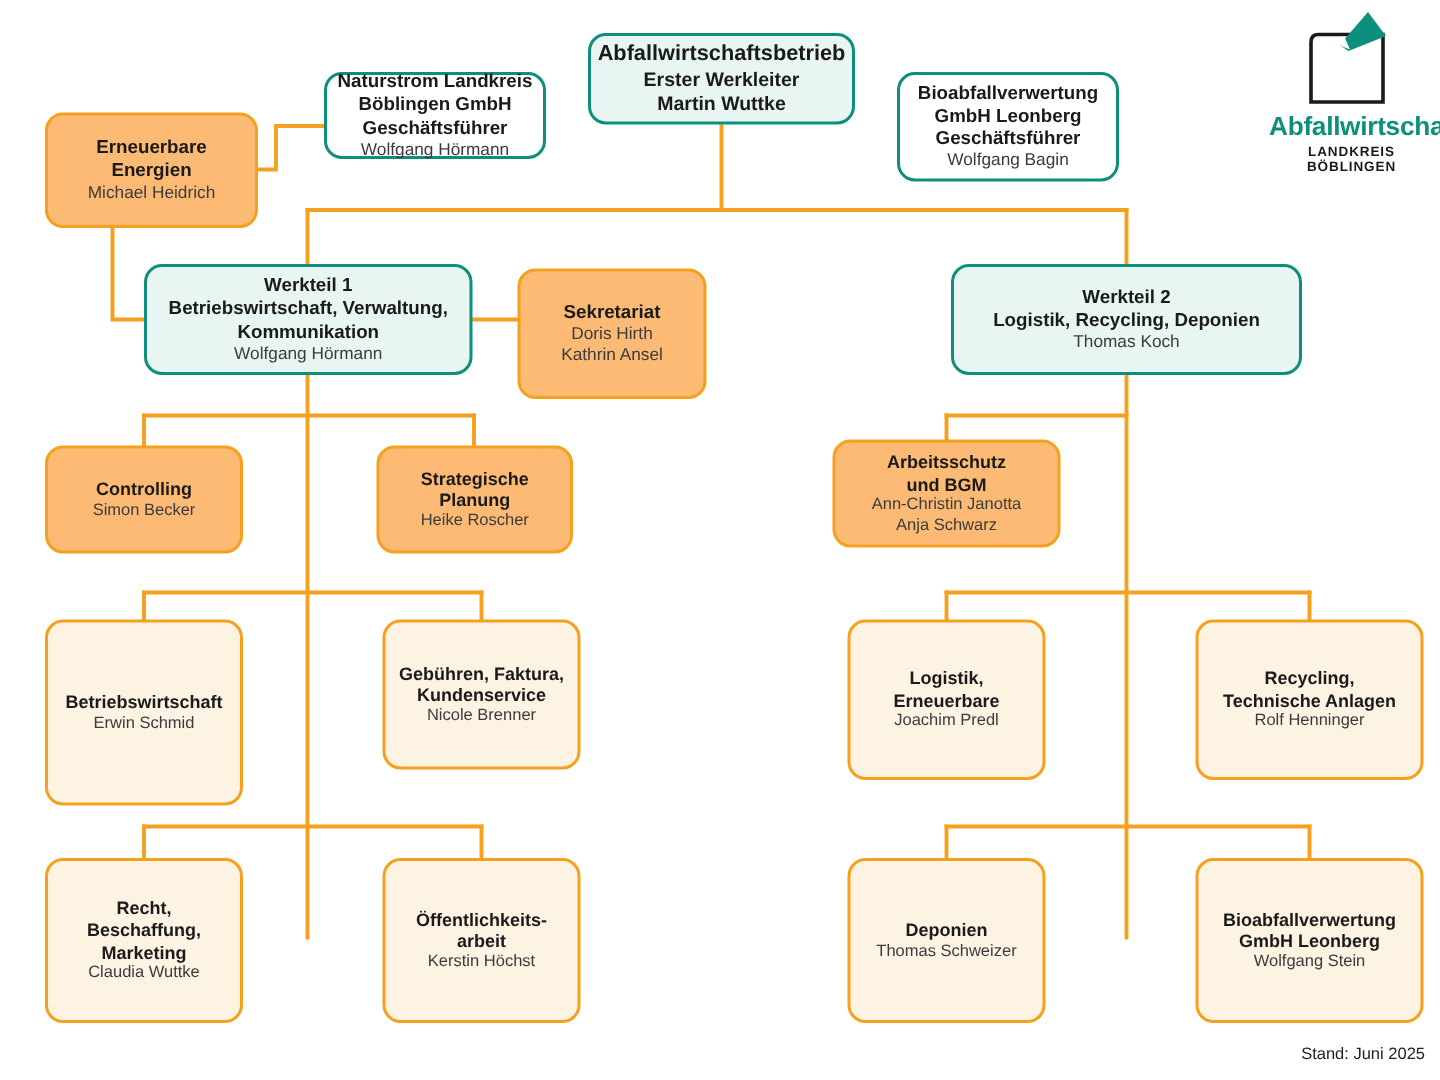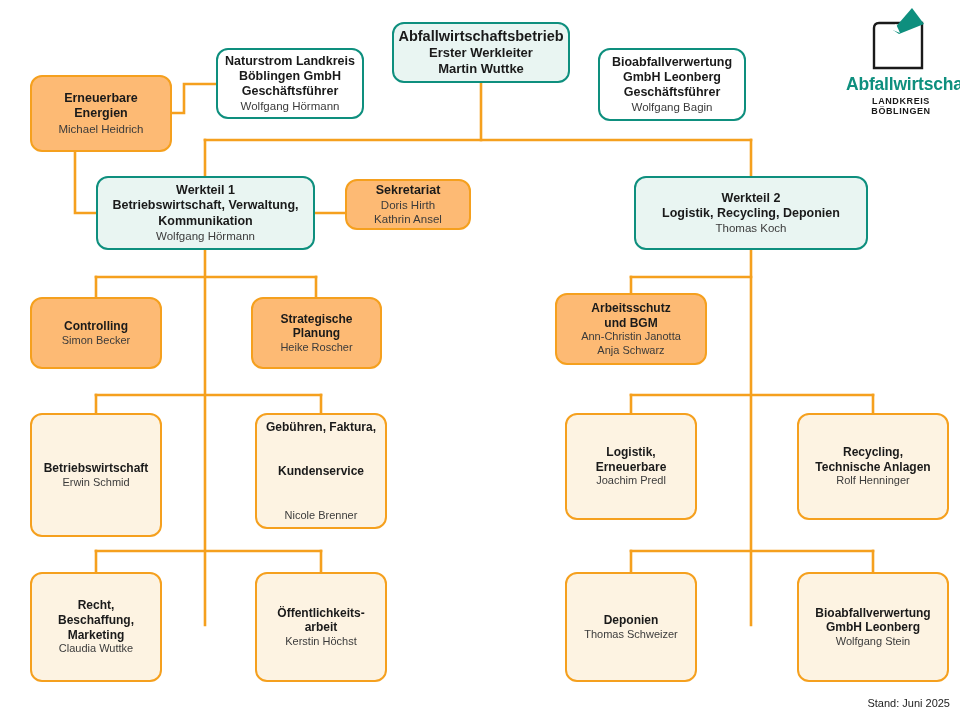--- a/index.html
+++ b/index.html
@@ -172,21 +172,21 @@
     <div class="subwordmark">LANDKREIS BÖBLINGEN</div>
   </div>
 
   <div class="node teal s-root" style="left:392px; top:22px; width:178px; height:61px;">
     <div class="title">Abfallwirtschaftsbetrieb</div>
     <div class="spacer"></div>
     <div class="person">Erster Werkleiter</div>
     <div class="person">Martin Wuttke</div>
   </div>
 
-  <div class="node teal-white s-gmbh" style="left:216px; top:48px; width:148px; height:71px;">
+  <div class="node teal-white s-gmbh" style="left:216px; top:48px; width:148px; height:58px;">
     <div class="title">Naturstrom Landkreis</div>
     <div class="title">Böblingen GmbH</div>
     <div class="title">Geschäftsführer</div>
     <div class="person">Wolfgang Hörmann</div>
   </div>
 
   <div class="node teal-white s-gmbh" style="left:598px; top:48px; width:148px; height:73px;">
     <div class="title">Bioabfallverwertung</div>
     <div class="title">GmbH Leonberg</div>
     <div class="title">Geschäftsführer</div>
@@ -199,21 +199,21 @@
     <div class="person">Michael Heidrich</div>
   </div>
 
   <div class="node teal s-div" style="left:96px; top:176px; width:219px; height:74px;">
     <div class="title">Werkteil 1</div>
     <div class="title">Betriebswirtschaft, Verwaltung,</div>
     <div class="title">Kommunikation</div>
     <div class="person">Wolfgang Hörmann</div>
   </div>
 
-  <div class="node orange-white s-div" style="left:345px; top:179px; width:126px; height:51px;">
+  <div class="node orange-white s-div" style="left:345px; top:179px; width:126px; height:87px;">
     <div class="title">Sekretariat</div>
     <div class="person">Doris Hirth</div>
     <div class="person">Kathrin Ansel</div>
   </div>
 
   <div class="node teal s-div" style="left:634px; top:176px; width:234px; height:74px;">
     <div class="title">Werkteil 2</div>
     <div class="title">Logistik, Recycling, Deponien</div>
     <div class="person">Thomas Koch</div>
   </div>
@@ -234,21 +234,21 @@
     <div class="title">und BGM</div>
     <div class="person">Ann-Christin Janotta</div>
     <div class="person">Anja Schwarz</div>
   </div>
 
   <div class="node orange-fill s-unit" style="left:30px; top:413px; width:132px; height:124px;">
     <div class="title">Betriebswirtschaft</div>
     <div class="person">Erwin Schmid</div>
   </div>
 
-  <div class="node orange-fill s-unit" style="left:255px; top:413px; width:132px; height:116px;gap:30px;">
+  <div class="node orange-fill s-unit" style="left:255px; top:413px; width:132px; height:100px;">
     <div class="title">Gebühren, Faktura,</div>
     <div class="title">Kundenservice</div>
     <div class="person">Nicole Brenner</div>
   </div>
 
   <div class="node orange-fill s-unit" style="left:565px; top:413px; width:132px; height:107px;">
     <div class="title">Logistik,</div>
     <div class="title">Erneuerbare</div>
     <div class="person">Joachim Predl</div>
   </div>

